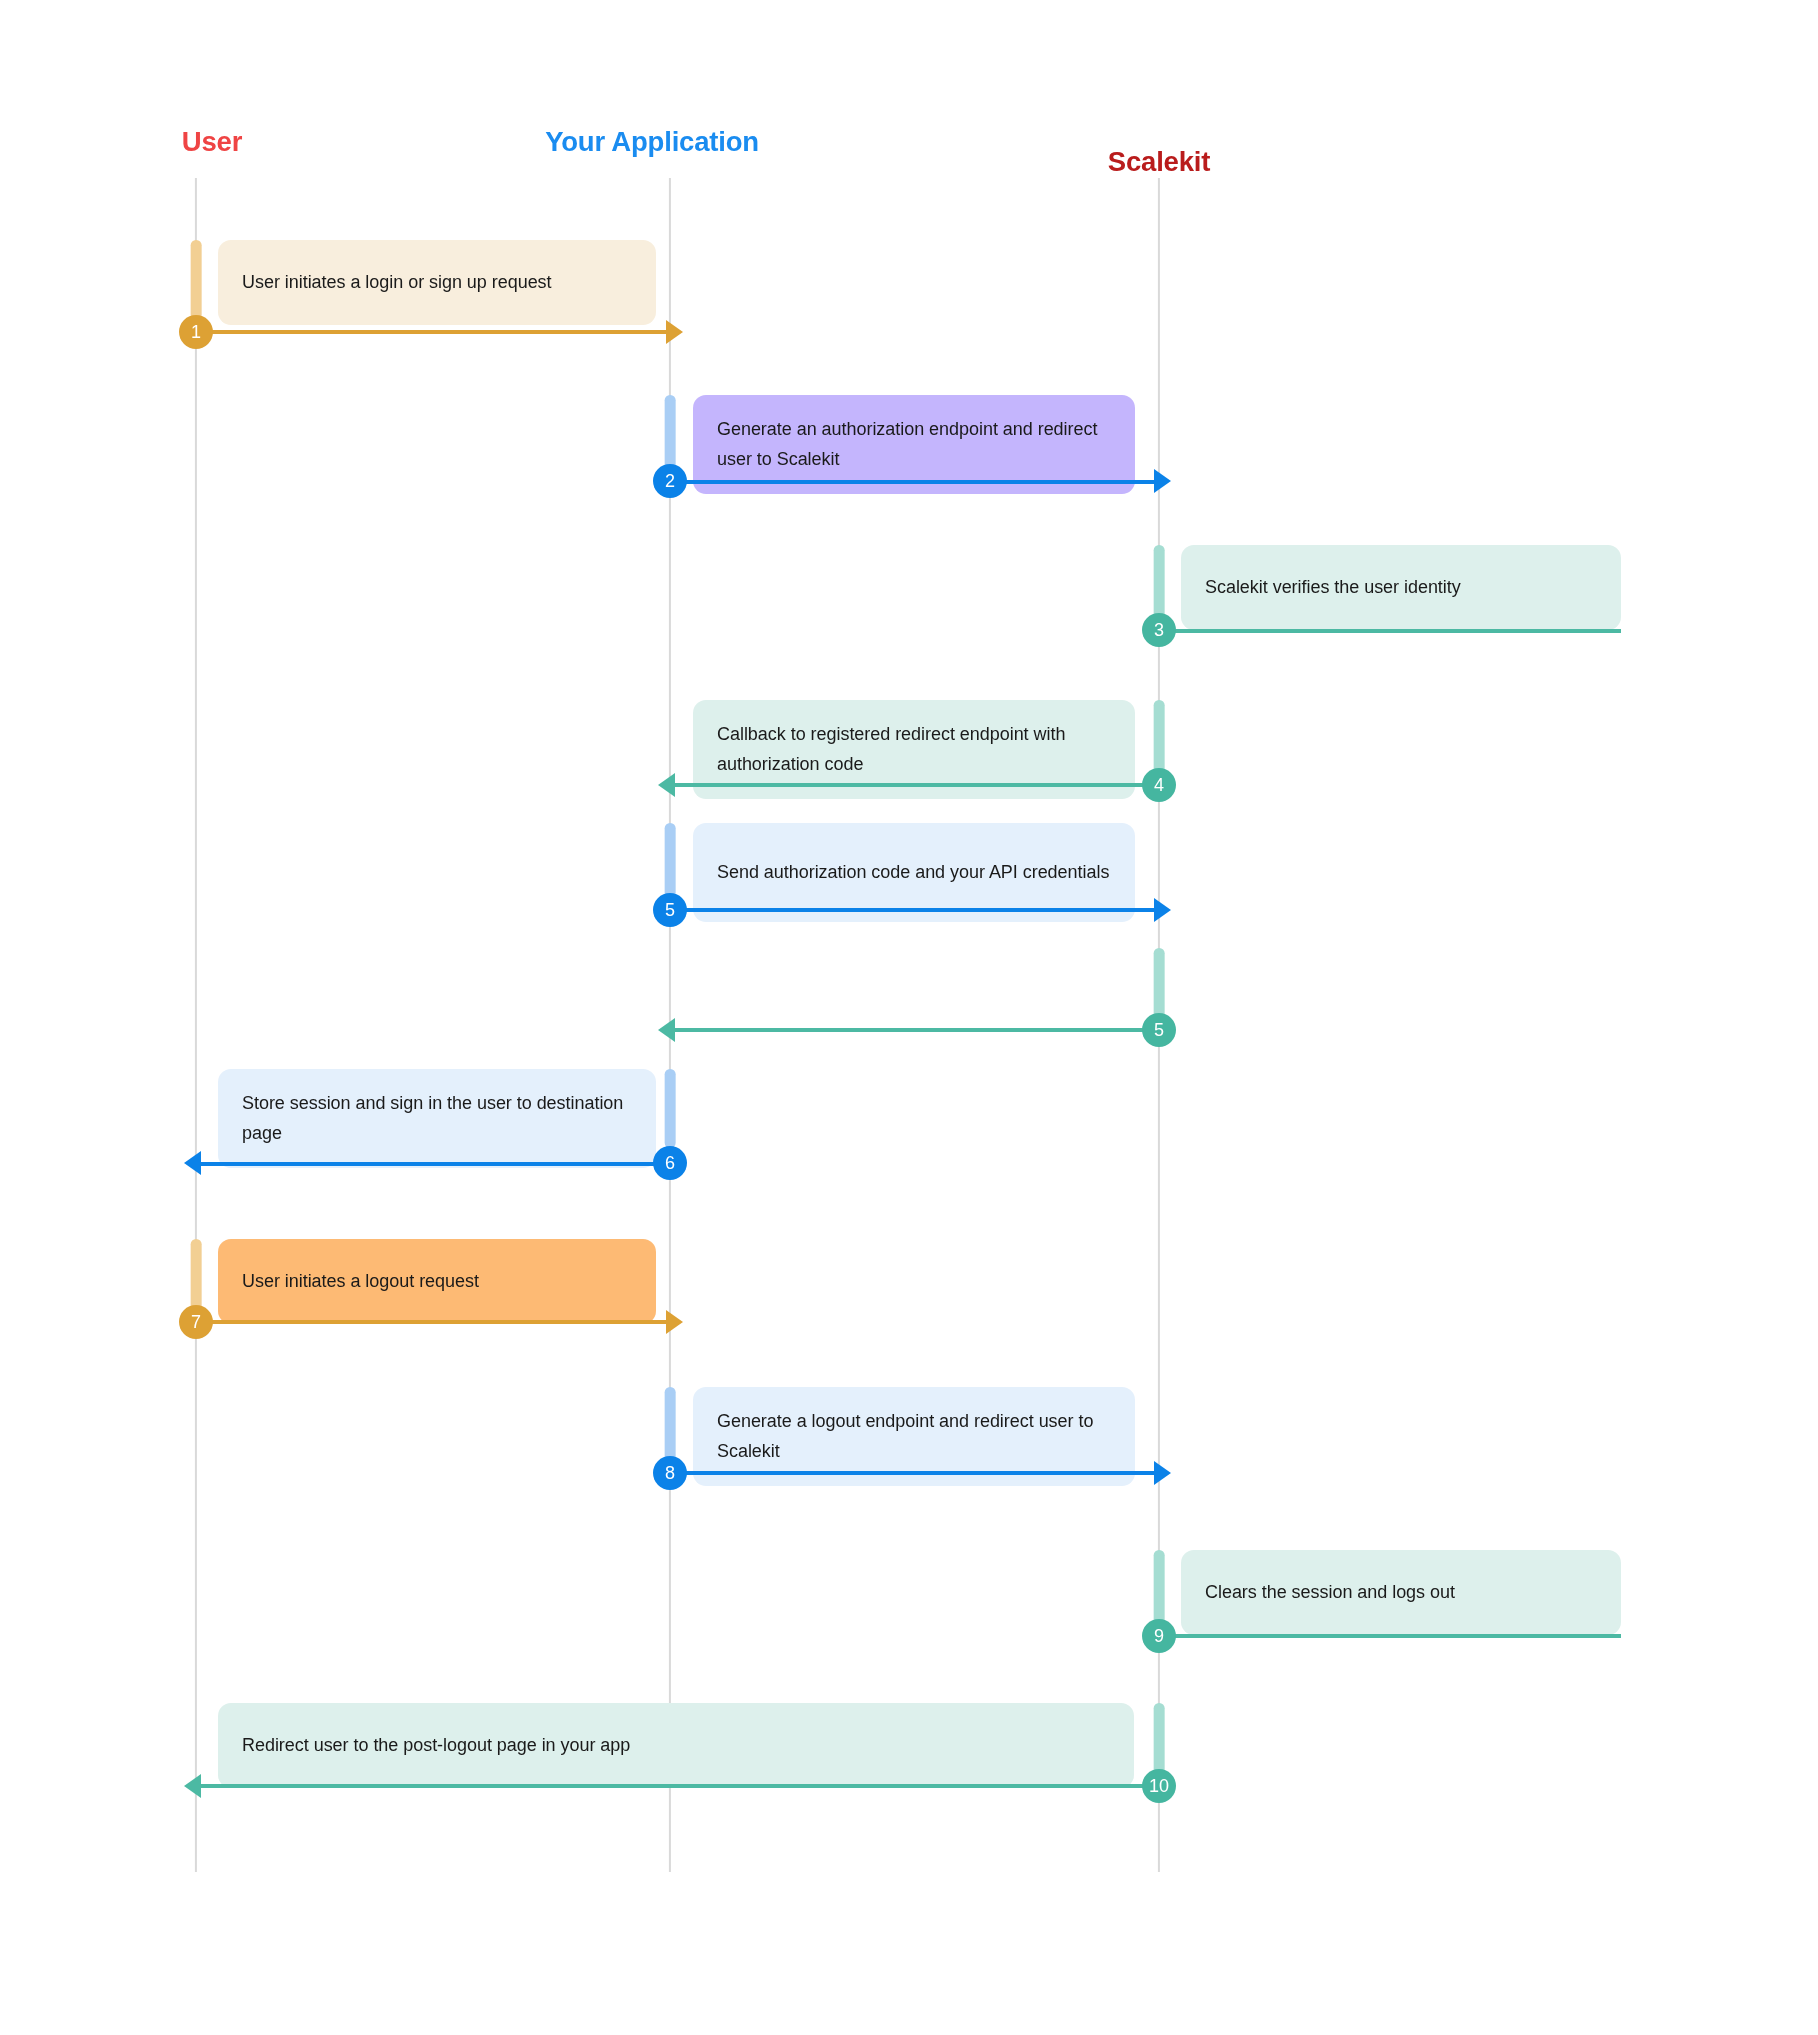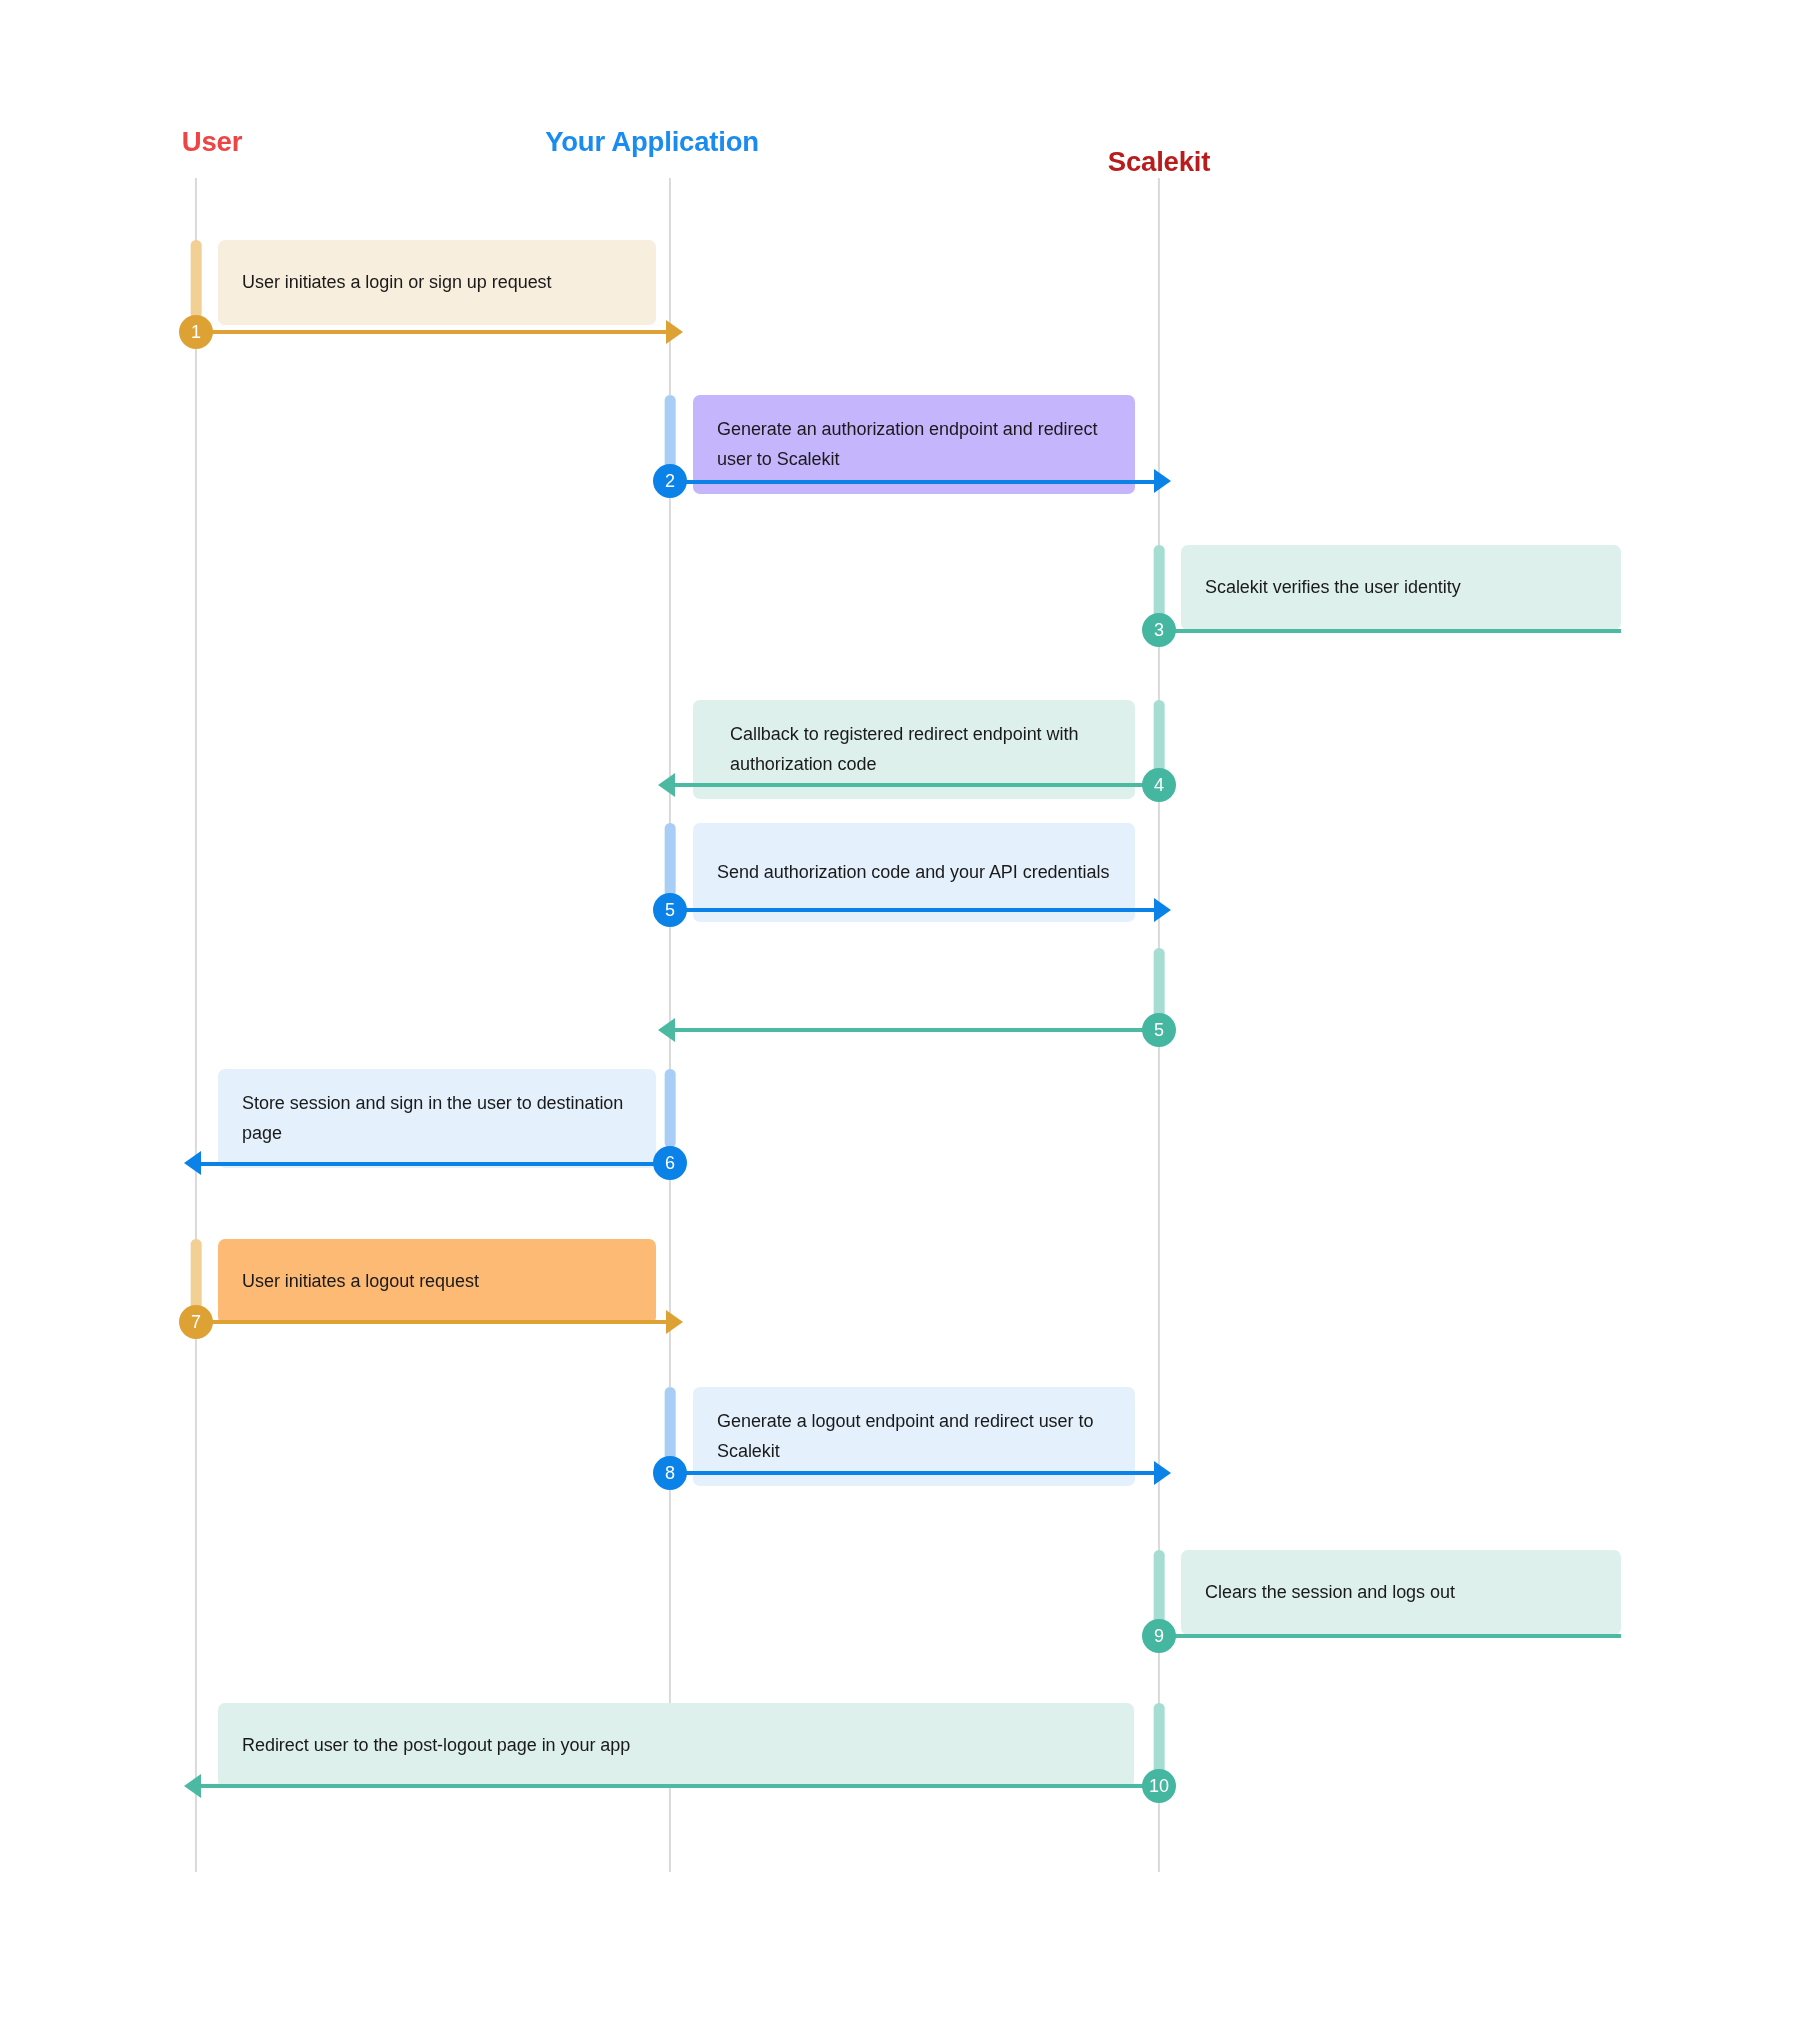--- a/index.html
+++ b/index.html
@@ -43,21 +43,21 @@
   .activation {
     position: absolute;
     width: 10.7px;
     border-radius: 5.3px;
     transform: translateX(-50%);
   }
 
   
   .note-box {
     position: absolute;
-    border-radius: 7px;
+    border-radius: 13px;
     box-sizing: border-box;
     display: flex;
     align-items: center;
   }
   .note-text {
     font-size: 18px;
     line-height: 1.62;
     color: #1a1a1a;
     padding: 0 0 0 24px;
     letter-spacing: -0.04px;
@@ -132,21 +132,21 @@
     </div>
     <div class="activation" style="left: 1159px; top: 545px; height: 79px; background: rgb(165, 221, 210);"></div>
     <div class="note-box" style="left: 1181px; top: 545px; width: 440px; height: 85px; background: rgb(221, 240, 236);">
       <div class="note-text">Scalekit verifies the user identity</div>
     </div>
     <div class="msg-line" style="left: 1159px; top: 629px; width: 462px; background: rgb(76, 185, 163);"></div>
     <div class="step-badge" style="left: 1159px; top: 630px; background: rgb(69, 182, 160);">
       <span>3</span>
     </div>
     <div class="activation" style="left: 1159px; top: 700px; height: 79px; background: rgb(165, 221, 210);"></div>
-    <div class="note-box" style="left: 693px; top: 700px; width: 442px; height: 99px; background: rgb(221, 240, 236); padding-left: 13px;">
+    <div class="note-box" style="left: 693px; top: 700px; width: 442px; height: 99px; background: rgb(221, 240, 236);">
       <div class="note-text">Callback to registered redirect endpoint with authorization code</div>
     </div>
     <div class="msg-line" style="left: 670px; top: 783px; width: 488px; background: rgb(76, 185, 163);"></div>
     <div class="arrow-head left" style="left: 658px; top: 773px; border-right-color: rgb(76, 185, 163);"></div>
     <div class="step-badge" style="left: 1159px; top: 785px; background: rgb(69, 182, 160);">
       <span>4</span>
     </div>
     <div class="activation" style="left: 670px; top: 823px; height: 75px; background: rgb(169, 206, 245);"></div>
     <div class="note-box" style="left: 693px; top: 823px; width: 442px; height: 99px; background: rgb(228, 240, 252);">
       <div class="note-text">Send authorization code and your API credentials</div>

